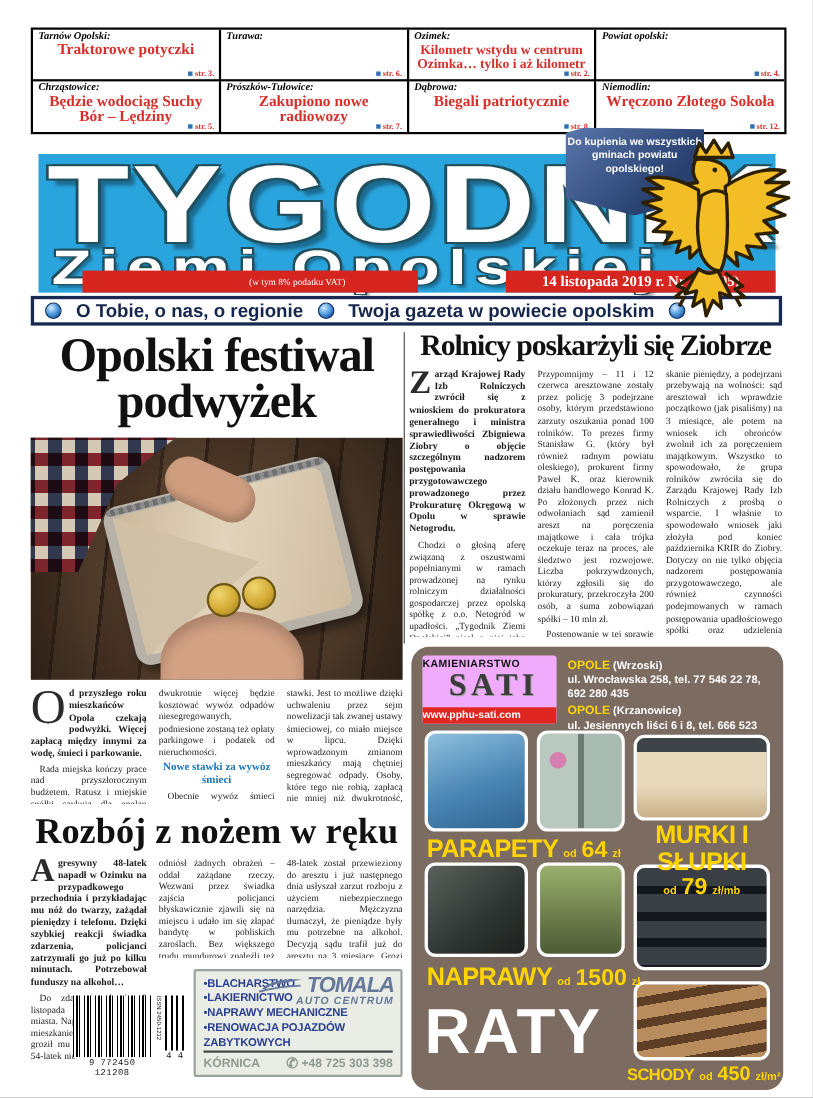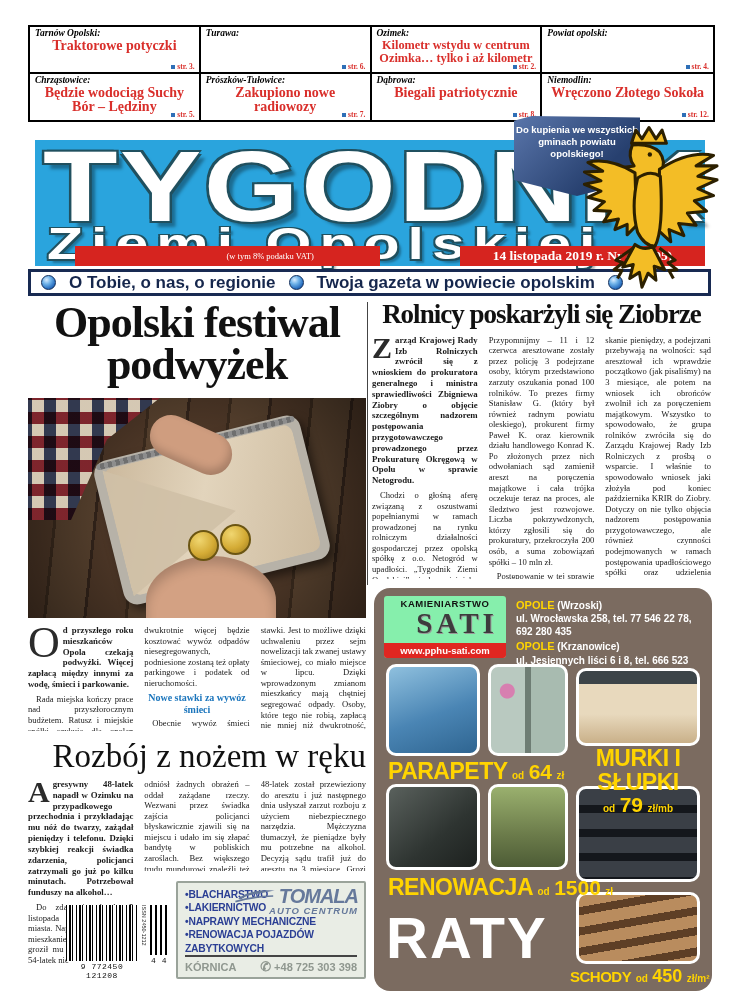--- a/index.html
+++ b/index.html
@@ -74,21 +74,21 @@
   .hand{position:absolute;left:118px;bottom:-28px;width:130px;height:90px;border-radius:50% 50% 0 0;
         background:#d3a183;box-shadow:inset 0 8px 12px rgba(0,0,0,.2);}
   .thumb{position:absolute;left:120px;top:26px;width:86px;height:42px;border-radius:26px;transform:rotate(24deg);
         background:#cf9d7f;box-shadow:inset -4px -4px 8px rgba(0,0,0,.2);}
   .coin{position:absolute;width:27px;height:27px;border-radius:50%;border:2px solid #6b5512;
         background:radial-gradient(circle at 35% 30%,#f0d670 0%,#d4ab35 55%,#9c7a1e 100%);}
   .coin.c1{left:160px;top:132px;}
   .coin.c2{left:192px;top:126px;}
   .m-text{margin-top:7px;display:flex;gap:11px;height:106px;overflow:hidden;}
   
-  .rz-head{margin-top:9px;font-weight:normal;font-size:33px;line-height:1;text-align:right;}
+  .rz-head{margin-top:9px;font-weight:bold;font-size:33px;line-height:1;text-align:center;}
   .rz-text{margin-top:6px;display:flex;gap:11px;height:96px;align-items:flex-start;}
   .rz-text .col{height:92px;overflow:hidden;}
   .rz-text .col.c1{height:113px;overflow:visible;}
   
   .bottom-row{margin-top:6px;display:flex;gap:8px;align-items:flex-start;}
   .bc-block{margin-top:24px;width:102px;display:flex;gap:3px;align-items:flex-start;padding-left:38px;}
   .bc-main{width:72px;}
   .bc-bars{height:56px;background:repeating-linear-gradient(90deg,#000 0 1px,#fff 1px 3px,#000 3px 5px,#fff 5px 6px,#000 6px 7px,#fff 7px 10px);}
   .bc-digits{font-family:"Liberation Mono",monospace;font-size:8px;letter-spacing:.5px;text-align:center;margin-top:1px;}
   .bc-issn{writing-mode:vertical-rl;font-family:"Liberation Sans",sans-serif;font-size:5.5px;color:#222;height:56px;}
@@ -107,22 +107,22 @@
   .tm-phone{display:flex;align-items:center;gap:3px;}
   .phone-ic{font-size:13px;line-height:1;}
   
   .vdivider{position:absolute;left:367px;top:302px;width:1px;height:283px;background:#444;}
   .rolnicy{position:absolute;left:372px;top:300px;width:339px;}
   .rl-head{font-weight:bold;font-size:27px;line-height:1.1;letter-spacing:-1px;text-align:center;white-space:nowrap;}
   .rl-text{margin-top:5px;display:flex;gap:11px;height:244px;overflow:hidden;}
   
   .sati{position:absolute;left:374px;top:588px;width:338px;height:403px;background:#7b6b60;border-radius:16px;
         font-family:"Liberation Sans",sans-serif;overflow:hidden;}
-  .s-logo{position:absolute;left:10px;top:8px;width:122px;height:62px;background:#86efac;border-radius:3px;
-          text-align:center;overflow:hidden;}
+  .s-logo{position:absolute;left:10px;top:8px;width:122px;height:62px;background:#f0abfc;border-radius:3px;
+          text-align:left;overflow:hidden;}
   .s-logo .top{font-weight:bold;font-size:9.5px;letter-spacing:.5px;color:#111;margin-top:2px;}
   .s-logo .brand{font-family:"Liberation Serif",serif;font-weight:bold;font-size:29px;line-height:1;
                  letter-spacing:4px;color:#3c3c3c;text-shadow:1px 1px 0 #999;padding-left:24px;}
   .s-logo .web{position:absolute;left:0;right:0;bottom:0;height:15px;background:#e02621;color:#fff;
                font-weight:bold;font-size:9.5px;line-height:15px;}
   .s-addr{position:absolute;left:142px;top:10px;right:8px;color:#fff;font-weight:bold;font-size:10px;line-height:1.3;}
   .s-city{color:#ffd400;font-size:11px;}
   .s-addr .grp{margin-bottom:1px;}
   .ph{position:absolute;border:3px solid #fff;border-radius:10px;box-sizing:border-box;}
   .ph1{left:12px;top:76px;width:94px;height:92px;background:linear-gradient(160deg,#8fc0de 0%,#4a85b4 55%,#2f6591 100%);}
@@ -375,21 +375,21 @@
       <span class="pprice">64</span>
       <span class="punit">zł</span>
     </div>
     <div class="prod p-murki">
       <span class="pname">MURKI I SŁUPKI</span><br>
       <span class="pod">od</span>
       <span class="pprice">79</span>
       <span class="punit">zł/mb</span>
     </div>
     <div class="prod p-nagrobki">
-      <span class="pname">RENOWACJA</span>
+      <span class="pname">NAPRAWY</span>
       <span class="pod">od</span>
       <span class="pprice">1500</span>
       <span class="punit">zł</span>
     </div>
     <div class="prod p-schody">
       <span class="pname">SCHODY</span>
       <span class="pod">od</span>
       <span class="pprice">450</span>
       <span class="punit">zł/m²</span>
     </div>

